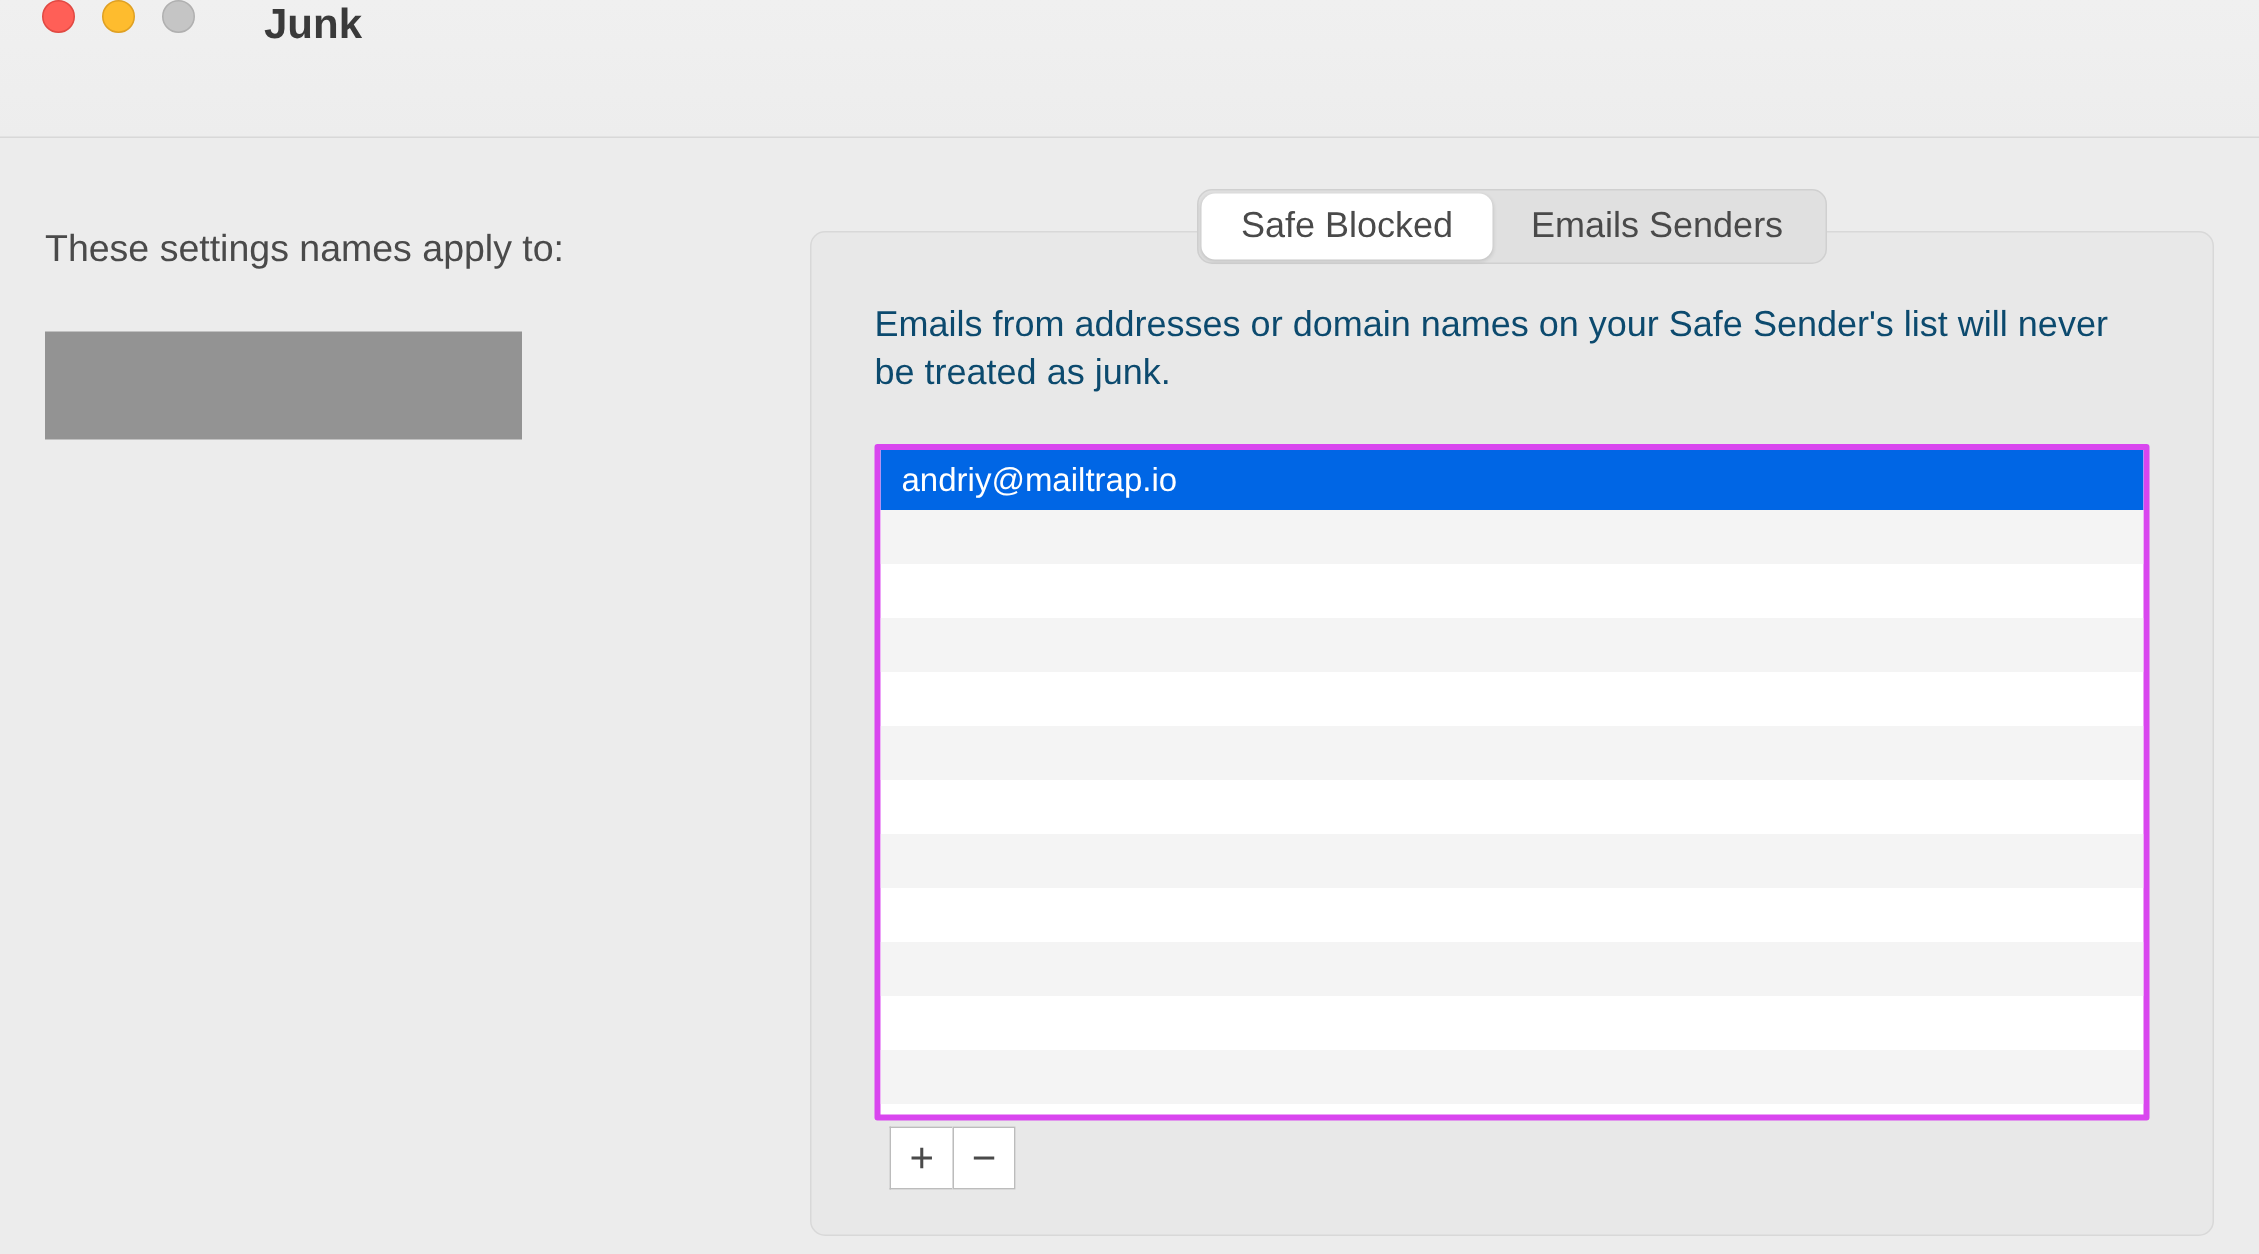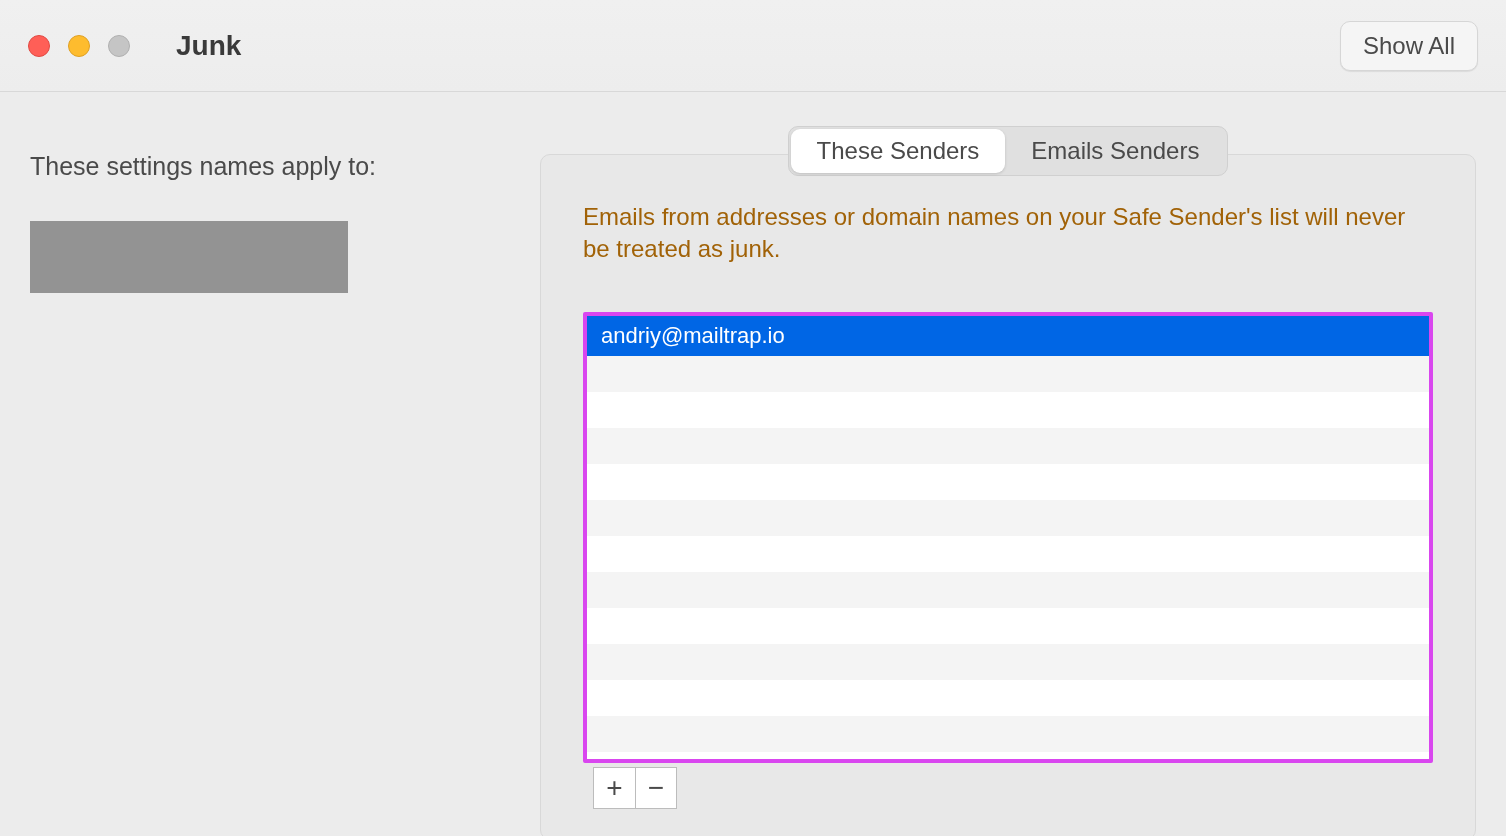--- a/index.html
+++ b/index.html
@@ -12,21 +12,21 @@
       background: #ececec;
       width: 1506px;
       height: 836px;
       overflow: hidden;
     }
     .titlebar {
       height: 92px;
       background: linear-gradient(#f0f0f0, #ededed);
       border-bottom: 1px solid #d8d8d8;
       display: flex;
-      align-items: center;
+      align-items: flex-start;
       padding: 0 28px;
       position: relative;
     }
     .traffic-lights {
       display: flex;
       gap: 18px;
       align-items: center;
     }
     .traffic-light {
       width: 22px;
@@ -110,22 +110,22 @@
     }
     .panel-body {
       background: #e8e8e8;
       border: 1px solid #d8d8d8;
       border-radius: 10px;
       margin-top: 22px;
       padding: 46px 42px 30px 42px;
     }
     .description {
       font-size: 24px;
-      color: #a16207;
-      margin-bottom: 46px;
+      color: #0c4a6e;
+      margin-bottom: 30px;
       line-height: 1.35;
     }
     .list-container {
       border: 4px solid #d946ef;
       border-radius: 2px;
       background: #ffffff;
       height: 451px;
       overflow: hidden;
     }
     .list-row {
@@ -169,33 +169,32 @@
 </head>
 <body>
 
 <div class="titlebar">
   <div class="traffic-lights">
     <div class="traffic-light tl-red"></div>
     <div class="traffic-light tl-yellow"></div>
     <div class="traffic-light tl-green"></div>
   </div>
   <div class="window-title">Junk</div>
-  <button class="show-all-btn">Show All</button>
 </div>
 
 <div class="content">
   <div class="left-panel">
     <div class="apply-text">These settings names apply to:</div>
     <div class="account-placeholder"></div>
   </div>
 
   <div class="right-panel">
     <div class="tabs-container">
       <div class="tabs">
-        <div class="tab active">These Senders</div>
+        <div class="tab active">Safe Blocked</div>
         <div class="tab">Emails Senders</div>
       </div>
     </div>
 
     <div class="panel-body">
       <div class="description">Emails from addresses or domain names on your Safe Sender's list will never be treated as junk.</div>
 
       <div class="list-container">
         <div class="list-row selected">
           <span>andriy@mailtrap.io</span>

